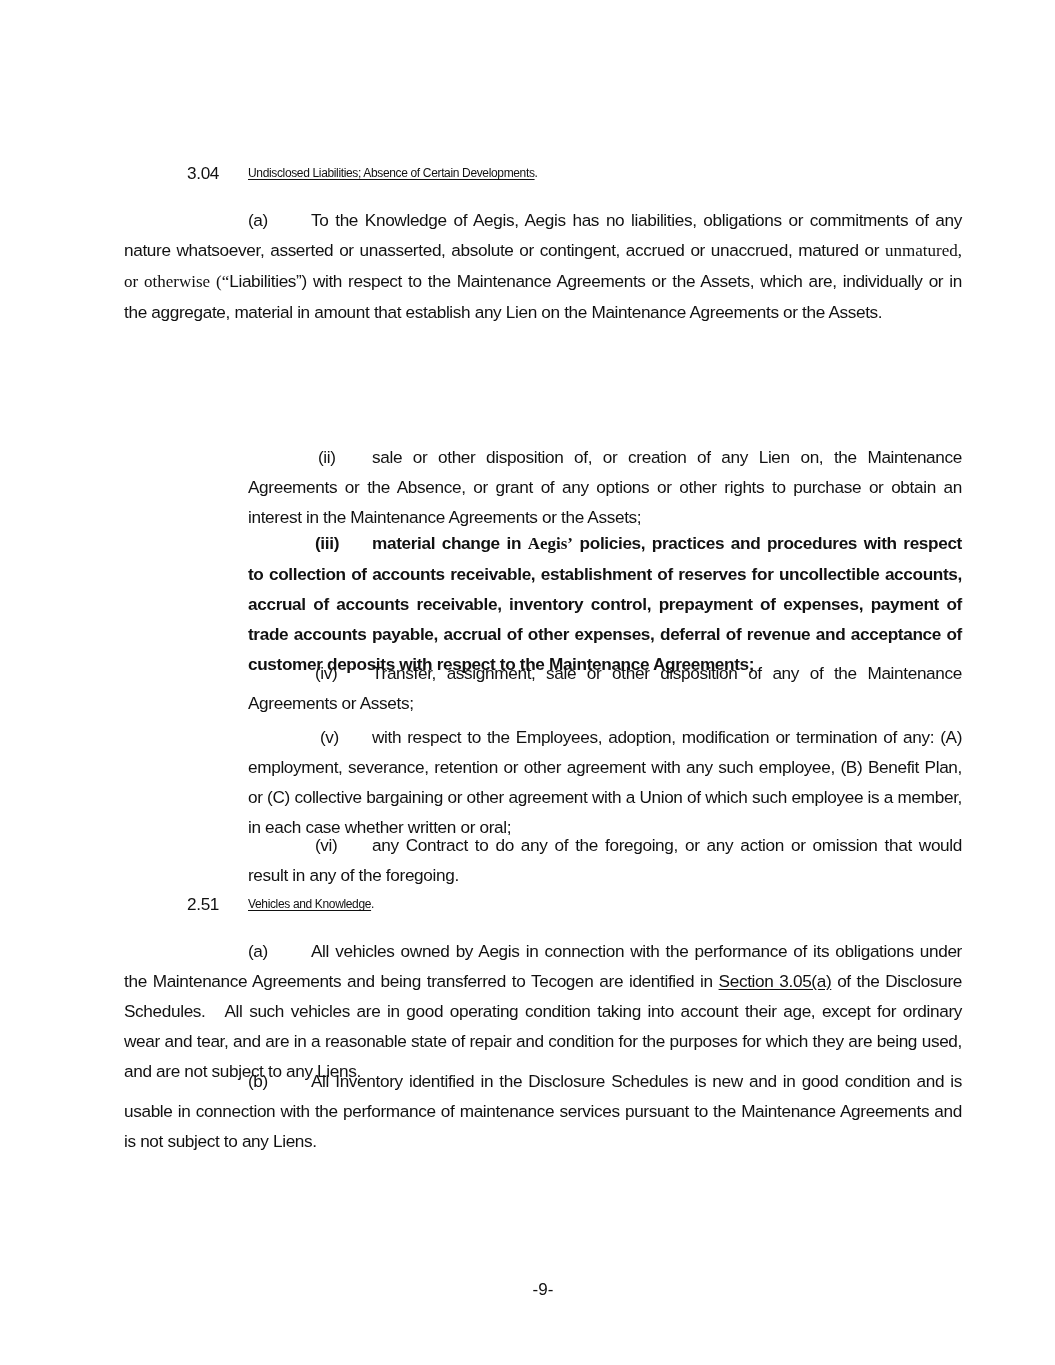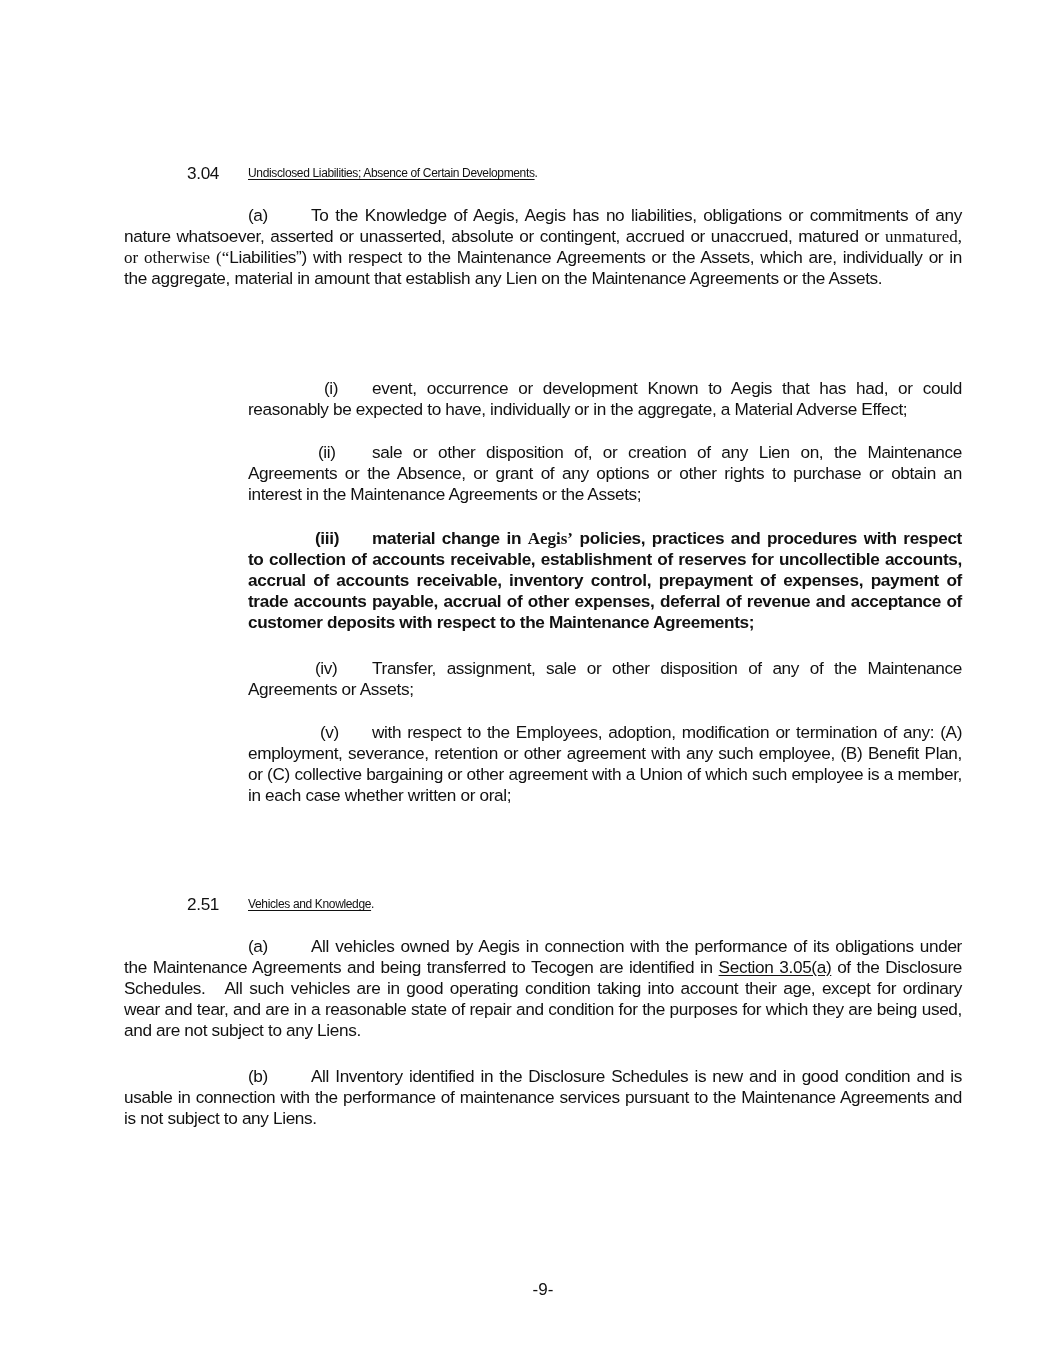--- a/index.html
+++ b/index.html
@@ -21,21 +21,21 @@
       top: 0;
       width: 980px;
       height: 1365px;
       margin-top: 16px;
     }
     .block {
       position: absolute;
       left: 124px;
       width: 838px;
       font-size: 17.2px;
-      line-height: 21px;
+      line-height: 30px;
       text-align: justify;
       letter-spacing: -0.35px;
       word-spacing: 0px;
     }
     .block.indent {
       left: 248px;
       width: 714px;
     }
     .serif {
       font-family: "Liberation Serif", serif;
@@ -75,40 +75,40 @@
 <div class="page">
 
   <div class="heading-num" style="left:187px; top:147px;">3.04</div>
   <div class="heading-title" style="left:248px; top:147px;"><span class="u">Undisclosed Liabilities; Absence of Certain Developments</span><span>.</span></div>
 
   <div class="block" style="top:189px;">
     <span class="tab" style="width:124px;"></span><span class="lbl" style="width:63px;">(a)</span><span>To the Knowledge of Aegis, Aegis has no liabilities, obligations or commitments of any nature whatsoever, asserted or unasserted, absolute or contingent, accrued or unaccrued, matured or </span><span class="serif">unmatured, or otherwise (“</span><span>Liabilities”) with respect to the Maintenance Agreements or the Assets, which are, individually or in the aggregate, material in amount that establish any Lien on the Maintenance Agreements or the Assets.</span>
   </div>
 
 
-  <div class="block indent" style="top:362px;">
-    <span class="tab" style="width:76px;"></span><span class="lbl" style="width:48px;">(i)</span><span>event, occurrence or development Known to Aegis that has had, or could reasonably be expected to have, individually or in the aggregate, a Material Adverse Effect;</span>
-  </div>
 
   <div class="block indent" style="top:426px;">
     <span class="tab" style="width:70px;"></span><span class="lbl" style="width:54px;">(ii)</span><span>sale or other disposition of, or creation of any Lien on, the Maintenance Agreements or the Absence, or grant of any options or other rights to purchase or obtain an interest in the Maintenance Agreements or the Assets;</span>
   </div>
 
   <div class="block indent" style="top:512px;font-weight:bold;">
     <span class="tab" style="width:67px;"></span><span class="lbl" style="width:57px;">(iii)</span><span>material change in </span><span class="serif">Aegis’</span><span> policies, practices and procedures with respect to collection of accounts receivable, establishment of reserves for uncollectible accounts, accrual of accounts receivable, inventory control, prepayment of expenses, payment of trade accounts payable, accrual of other expenses, deferral of revenue and acceptance of customer deposits with respect to the Maintenance Agreements;</span>
   </div>
 
   <div class="block indent" style="top:642px;">
     <span class="tab" style="width:67px;"></span><span class="lbl" style="width:57px;">(iv)</span><span>Transfer, assignment, sale or other disposition of any of the Maintenance Agreements or Assets;</span>
   </div>
 
   <div class="block indent" style="top:706px;">
     <span class="tab" style="width:72px;"></span><span class="lbl" style="width:52px;">(v)</span><span>with respect to the Employees, adoption, modification or termination of any: (A) employment, severance, retention or other agreement with any such employee, (B) Benefit Plan, or (C) collective bargaining or other agreement with a Union of which such employee is a member, in each case whether written or oral;</span>
   </div>
 
+  <div class="block indent" style="top:814px;">
+    <span class="tab" style="width:67px;"></span><span class="lbl" style="width:57px;">(vi)</span><span>any Contract to do any of the foregoing, or any action or omission that would result in any of the foregoing.</span>
+  </div>
 
   <div class="heading-num" style="left:187px; top:878px;">2.51</div>
   <div class="heading-title" style="left:248px; top:878px;"><span class="u">Vehicles and Knowledge</span><span>.</span></div>
 
   <div class="block" style="top:920px;">
     <span class="tab" style="width:124px;"></span><span class="lbl" style="width:63px;">(a)</span><span>All vehicles owned by Aegis in connection with the performance of its obligations under the Maintenance Agreements and being transferred to Tecogen are identified in </span><span class="u">Section 3.05(a)</span><span> of the Disclosure Schedules.&nbsp;&nbsp; All such vehicles are in good operating condition taking into account their age, except for ordinary wear and tear, and are in a reasonable state of repair and condition for the purposes for which they are being used, and are not subject to any Liens.</span>
   </div>
 
   <div class="block" style="top:1050px;">
     <span class="tab" style="width:124px;"></span><span class="lbl" style="width:63px;">(b)</span><span>All Inventory identified in the Disclosure Schedules is new and in good condition and is usable in connection with the performance of maintenance services pursuant to the Maintenance Agreements and is not subject to any Liens.</span>

